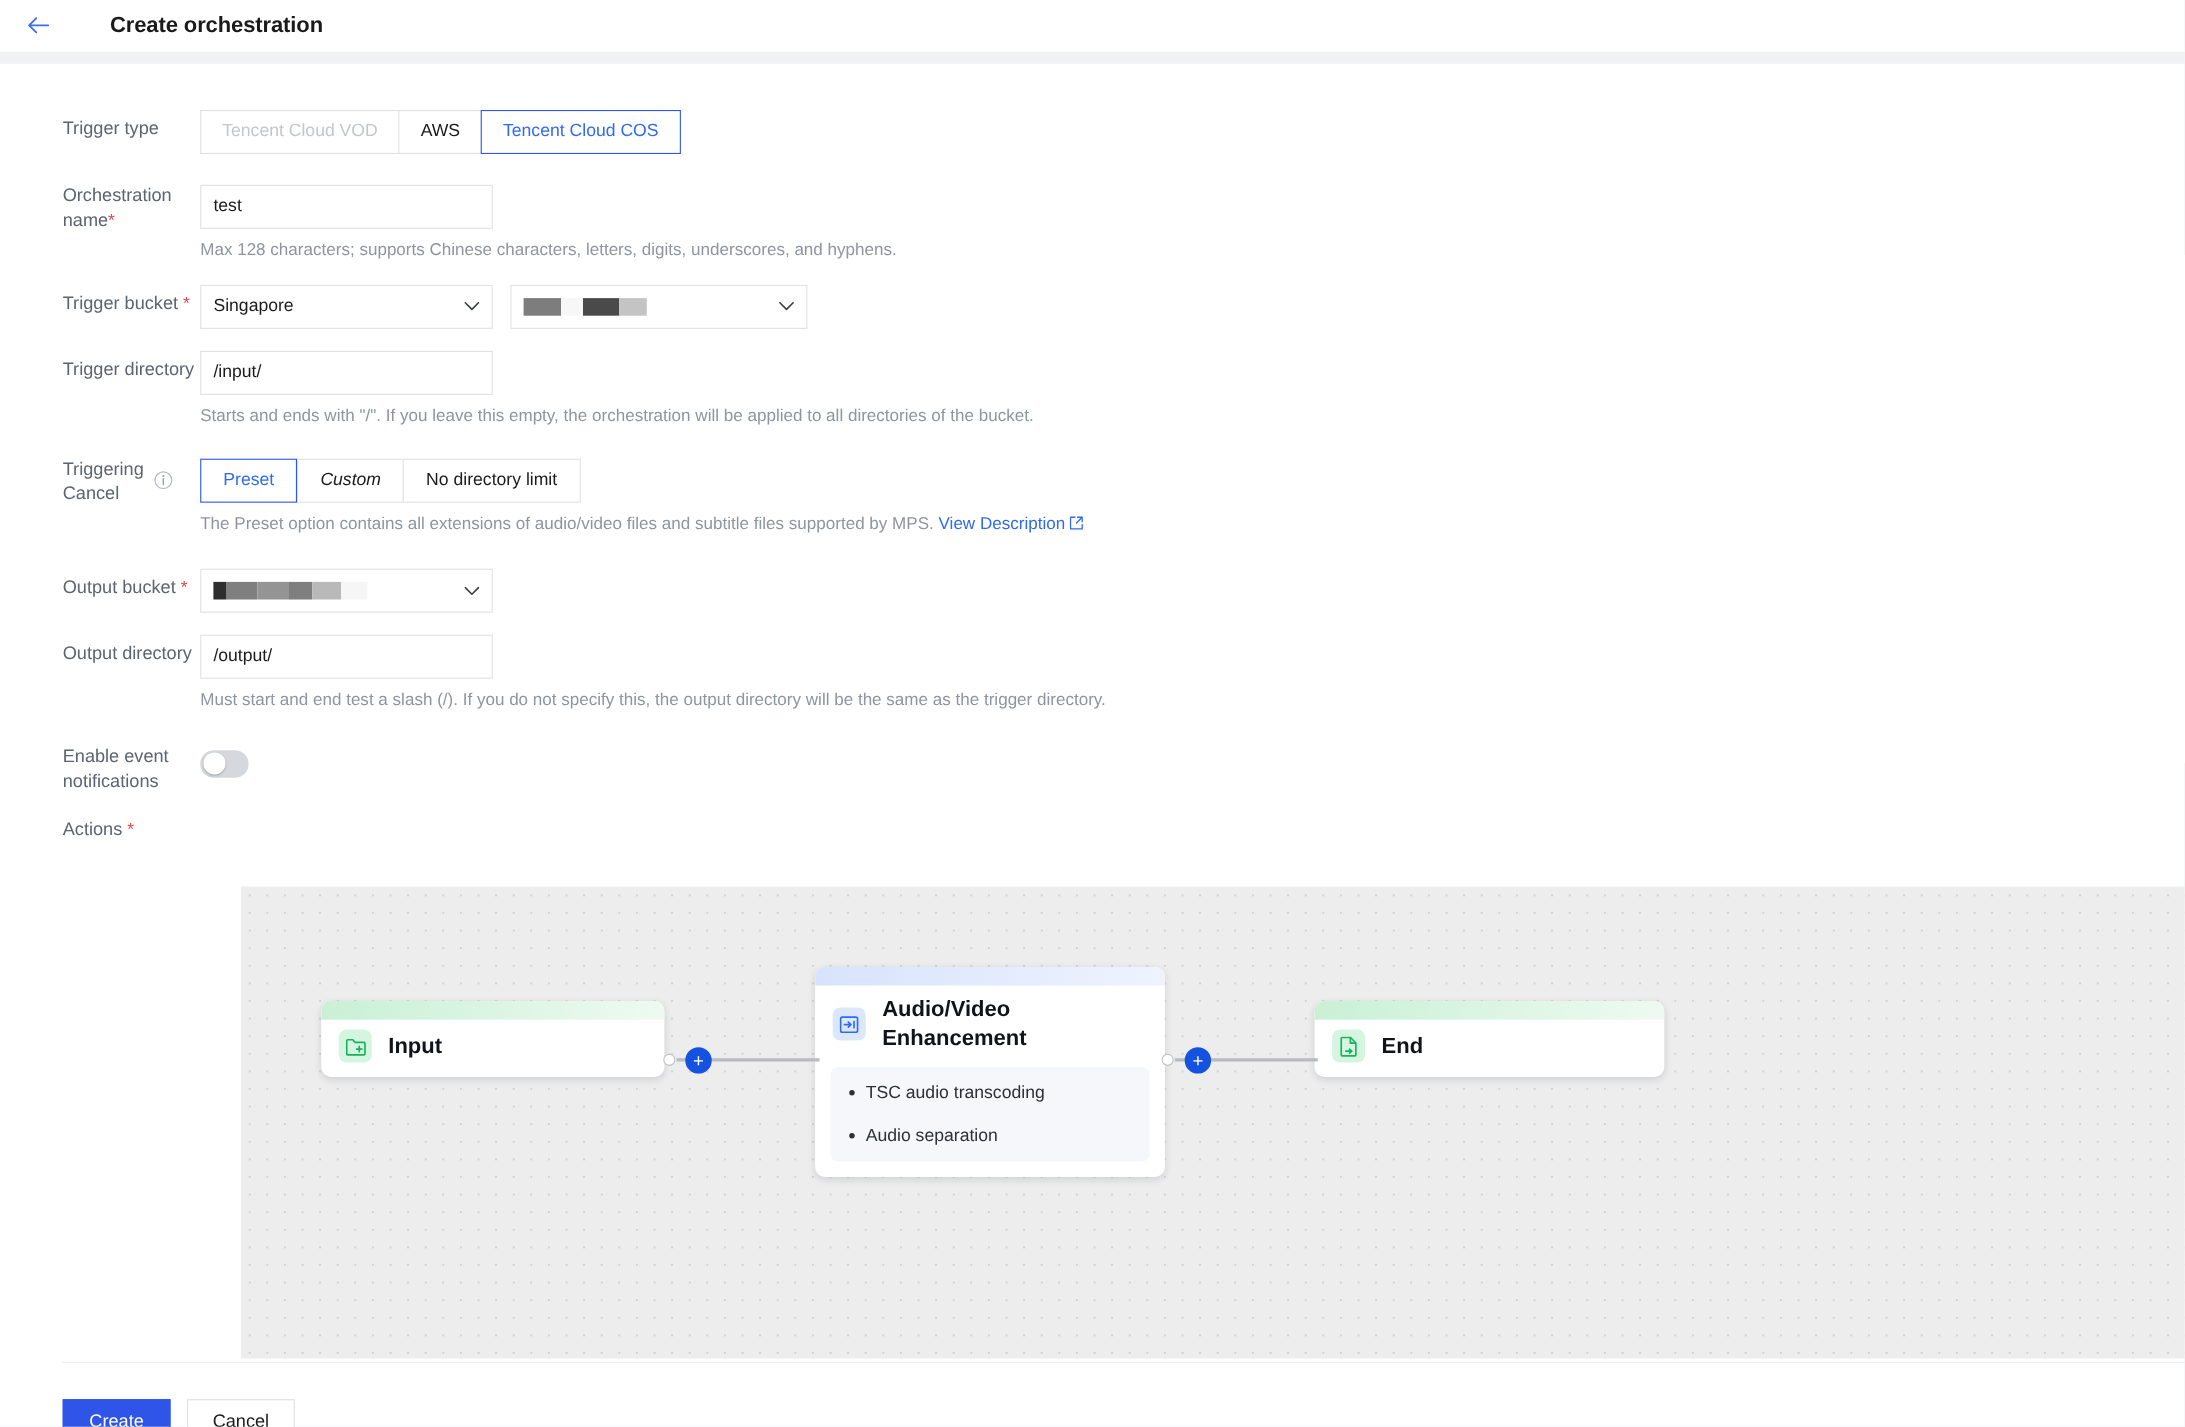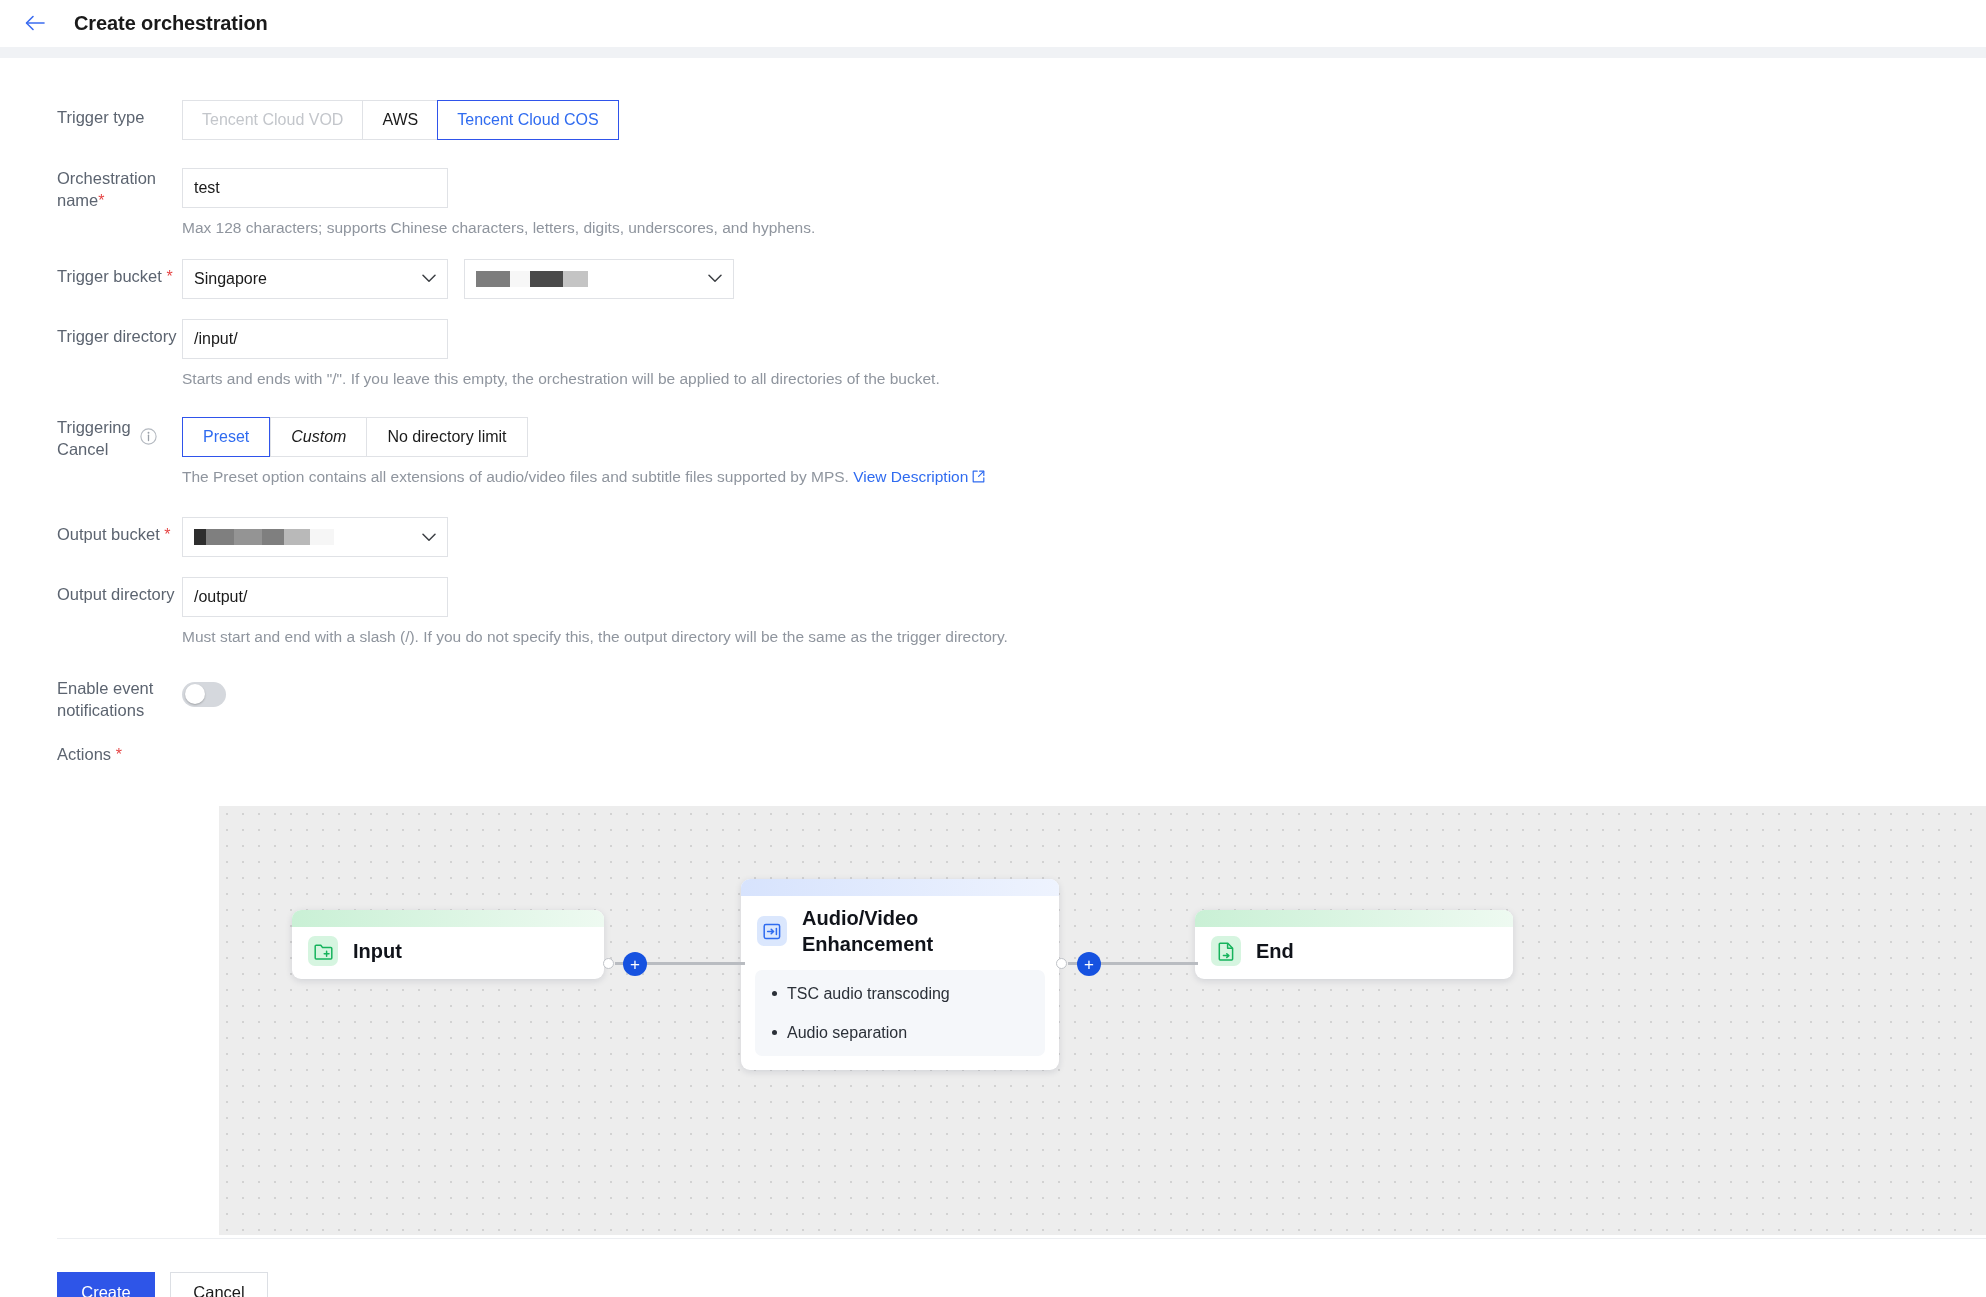--- a/index.html
+++ b/index.html
@@ -12,20 +12,21 @@
   }
 
   
   .topbar {
     height: 47px;
     background: #ffffff;
     display: flex;
     align-items: center;
     padding-left: 18px;
     border-bottom: 1px solid #ffffff;
+    gap: 26px;
   }
   .back-arrow {
     width: 34px; height: 34px;
     display: flex; align-items: center; justify-content: center;
     color: #3b6cf0;
     cursor: pointer;
     font-size: 22px;
     line-height: 1;
   }
   .page-title {
@@ -433,21 +434,21 @@
       </div>
     </div>
   </div>
 
   <div class="spacer-20"></div>
 
   <div class="row">
     <div class="label">Output directory</div>
     <div class="field">
       <div class="input">/output/</div>
-      <div class="hint">Must start and end with a slash (/). If you do not specify this, the output directory will be the same as the trigger directory.</div>
+      <div class="hint">Must start and end test a slash (/). If you do not specify this, the output directory will be the same as the trigger directory.</div>
     </div>
   </div>
 
   <div class="spacer-28"></div>
 
   <div class="row">
     <div class="label label-2line" style="padding-top:2px;">Enable event notifications</div>
     <div class="field">
       <div class="toggle">
         <div class="knob"></div>

